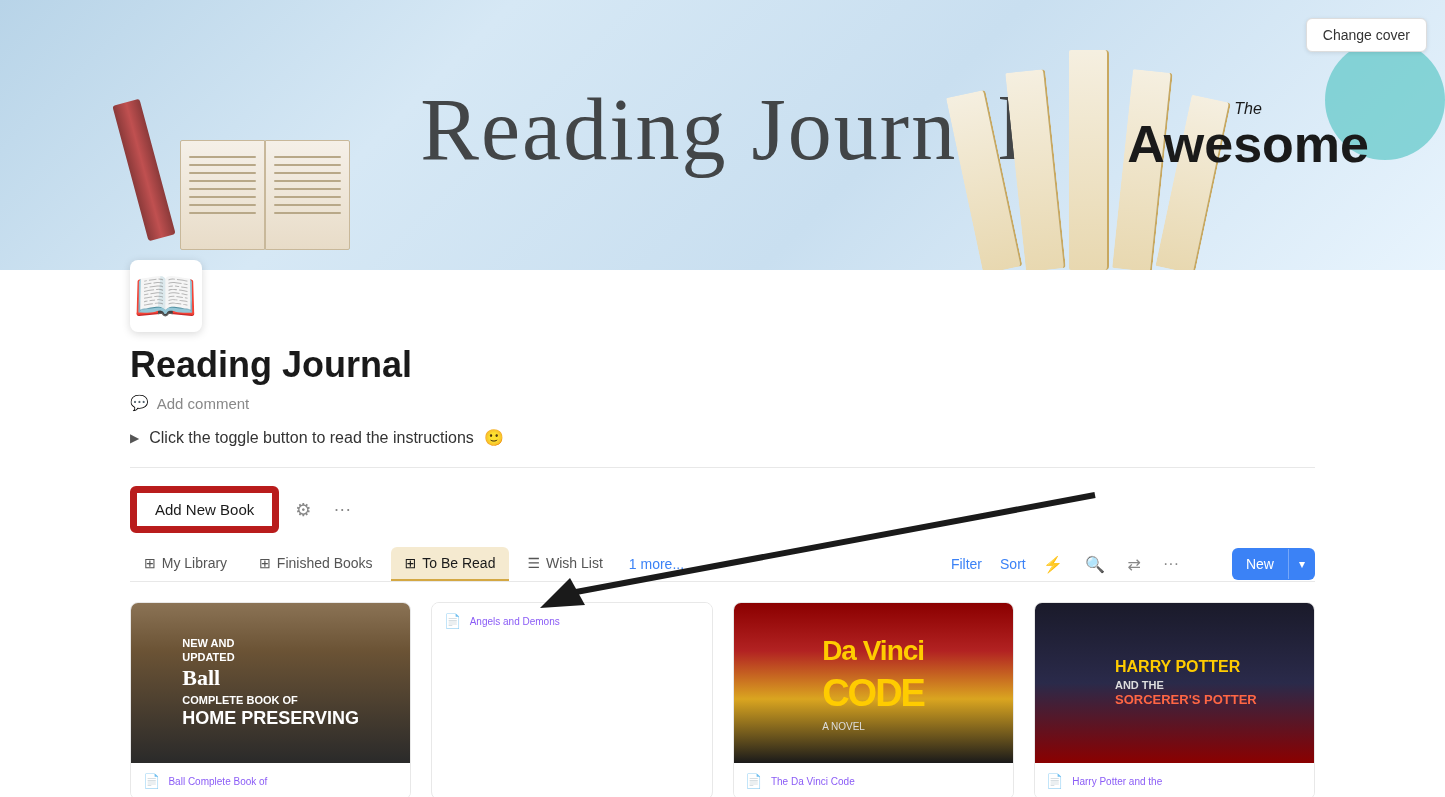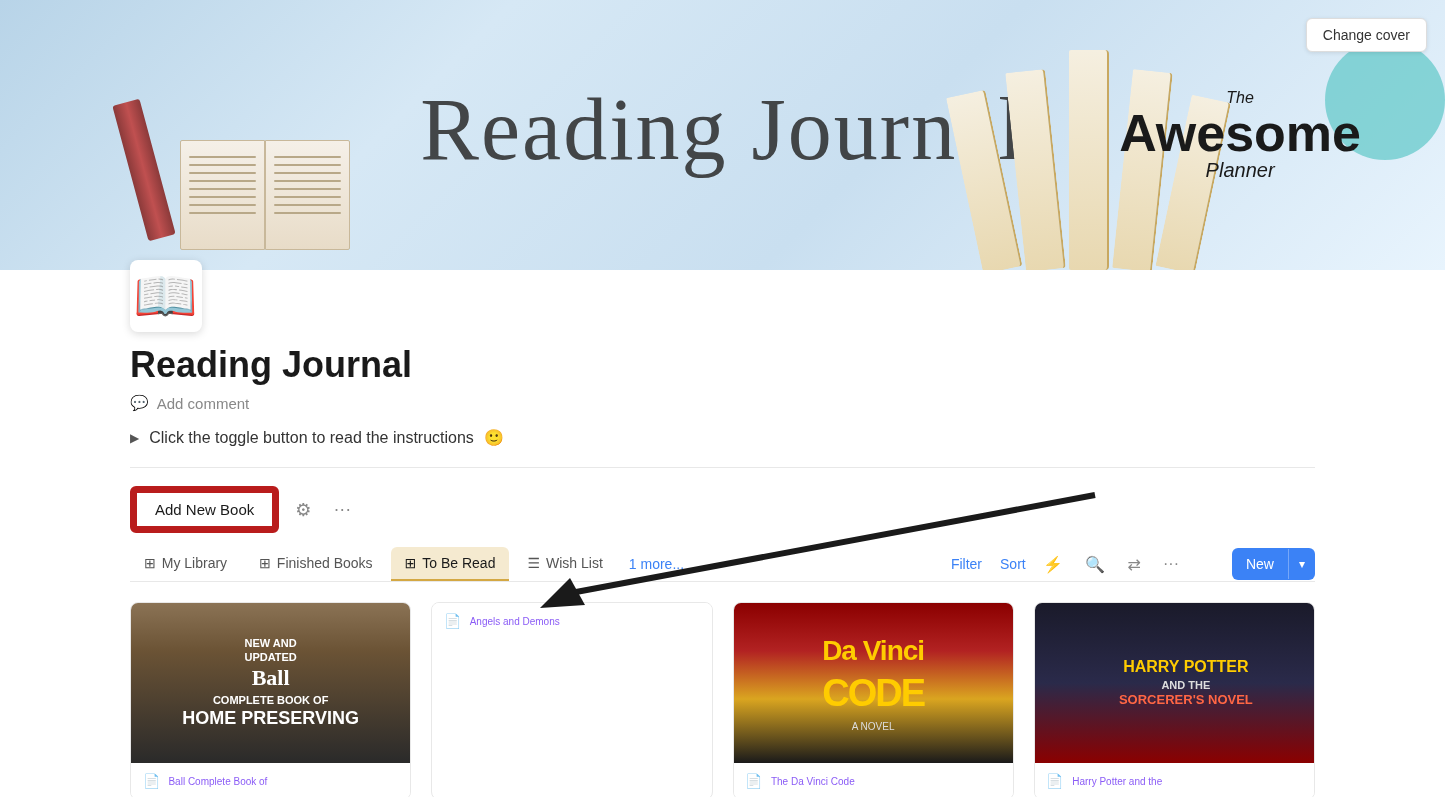--- a/index.html
+++ b/index.html
@@ -80,21 +80,21 @@
     .fanned-book {
       width: 40px;
       border-radius: 2px 4px 4px 2px;
       background: linear-gradient(180deg, #f5efe0 0%, #e8d8b0 100%);
       transform-origin: bottom center;
       border-right: 2px solid #c8a860;
     }
     
     .banner-logo {
       position: absolute;
-      right: 84px;
+      right: 76px;
       top: 50%;
       transform: translateY(-50%);
       text-align: center;
       color: #1a1a1a;
     }
     .awesome-the { font-size: 16px; font-style: italic; display: block; }
     .awesome-main { font-size: 52px; font-weight: 900; line-height: 1; display: block; }
     .awesome-planner { font-size: 20px; font-style: italic; display: block; }
 
     
@@ -348,21 +348,21 @@
     
     .more-tab {
       color: #3b82f6;
       font-size: 14px;
       padding: 8px 8px;
       cursor: pointer;
       white-space: nowrap;
     }
 
     
-    .cover-text-1 { font-size: 11px; text-align: center; line-height: 1.3; }
+    .cover-text-1 { font-size: 11px; text-align: left; line-height: 1.3; }
     .cover-text-2 { font-size: 14px; text-align: center; line-height: 1.3; }
 
     
     .arrow-container {
       position: absolute;
       top: 490px;
       left: 200px;
       width: 900px;
       height: 130px;
       pointer-events: none;
@@ -416,21 +416,20 @@
       <div class="fanned-book" style="height:180px;transform:rotate(-12deg);"></div>
       <div class="fanned-book" style="height:200px;transform:rotate(-6deg);"></div>
       <div class="fanned-book" style="height:220px;transform:rotate(0deg);"></div>
       <div class="fanned-book" style="height:200px;transform:rotate(6deg);"></div>
       <div class="fanned-book" style="height:175px;transform:rotate(12deg);"></div>
     </div>
 
     <div class="banner-logo">
       <span class="awesome-the">The</span>
       <span class="awesome-main">Awesome</span>
-      <span class="awesome-planner">Planner</span>
     </div>
 
     <button class="change-cover-btn">Change cover</button>
   </div>
 
   <div class="arrow-container">
     <svg width="900" height="130" viewBox="0 0 900 130">
       <line x1="895" y1="5" x2="360" y2="105" stroke="#1a1a1a" stroke-width="6"></line>
       <polygon points="340,118 370,88 385,115" fill="#1a1a1a"></polygon>
     </svg>
@@ -540,21 +539,21 @@
       </div>
       <div class="book-footer">
         <span class="book-footer-icon">📄</span>
         <span class="book-footer-title">The Da Vinci Code</span>
       </div>
     </div>
 
     <div class="book-card">
       <div class="book-cover-img cover-4">
         <div class="cover-text-1">
-          <span style="font-size:16px;color:#ffcc00;">HARRY POTTER</span><br><span style="font-size:11px;color:#ddd;margin-top:8px;">AND THE</span><br><span style="font-size:13px;color:#ff6644;">SORCERER'S NOVEL</span>
+          <span style="font-size:16px;color:#ffcc00;">HARRY POTTER</span><br><span style="font-size:11px;color:#ddd;margin-top:8px;">AND THE</span><br><span style="font-size:13px;color:#ff6644;">SORCERER'S POTTER</span>
         </div>
       </div>
       <div class="book-footer">
         <span class="book-footer-icon">📄</span>
         <span class="book-footer-title">Harry Potter and the</span>
       </div>
     </div>
   </div>
 </div>
 

